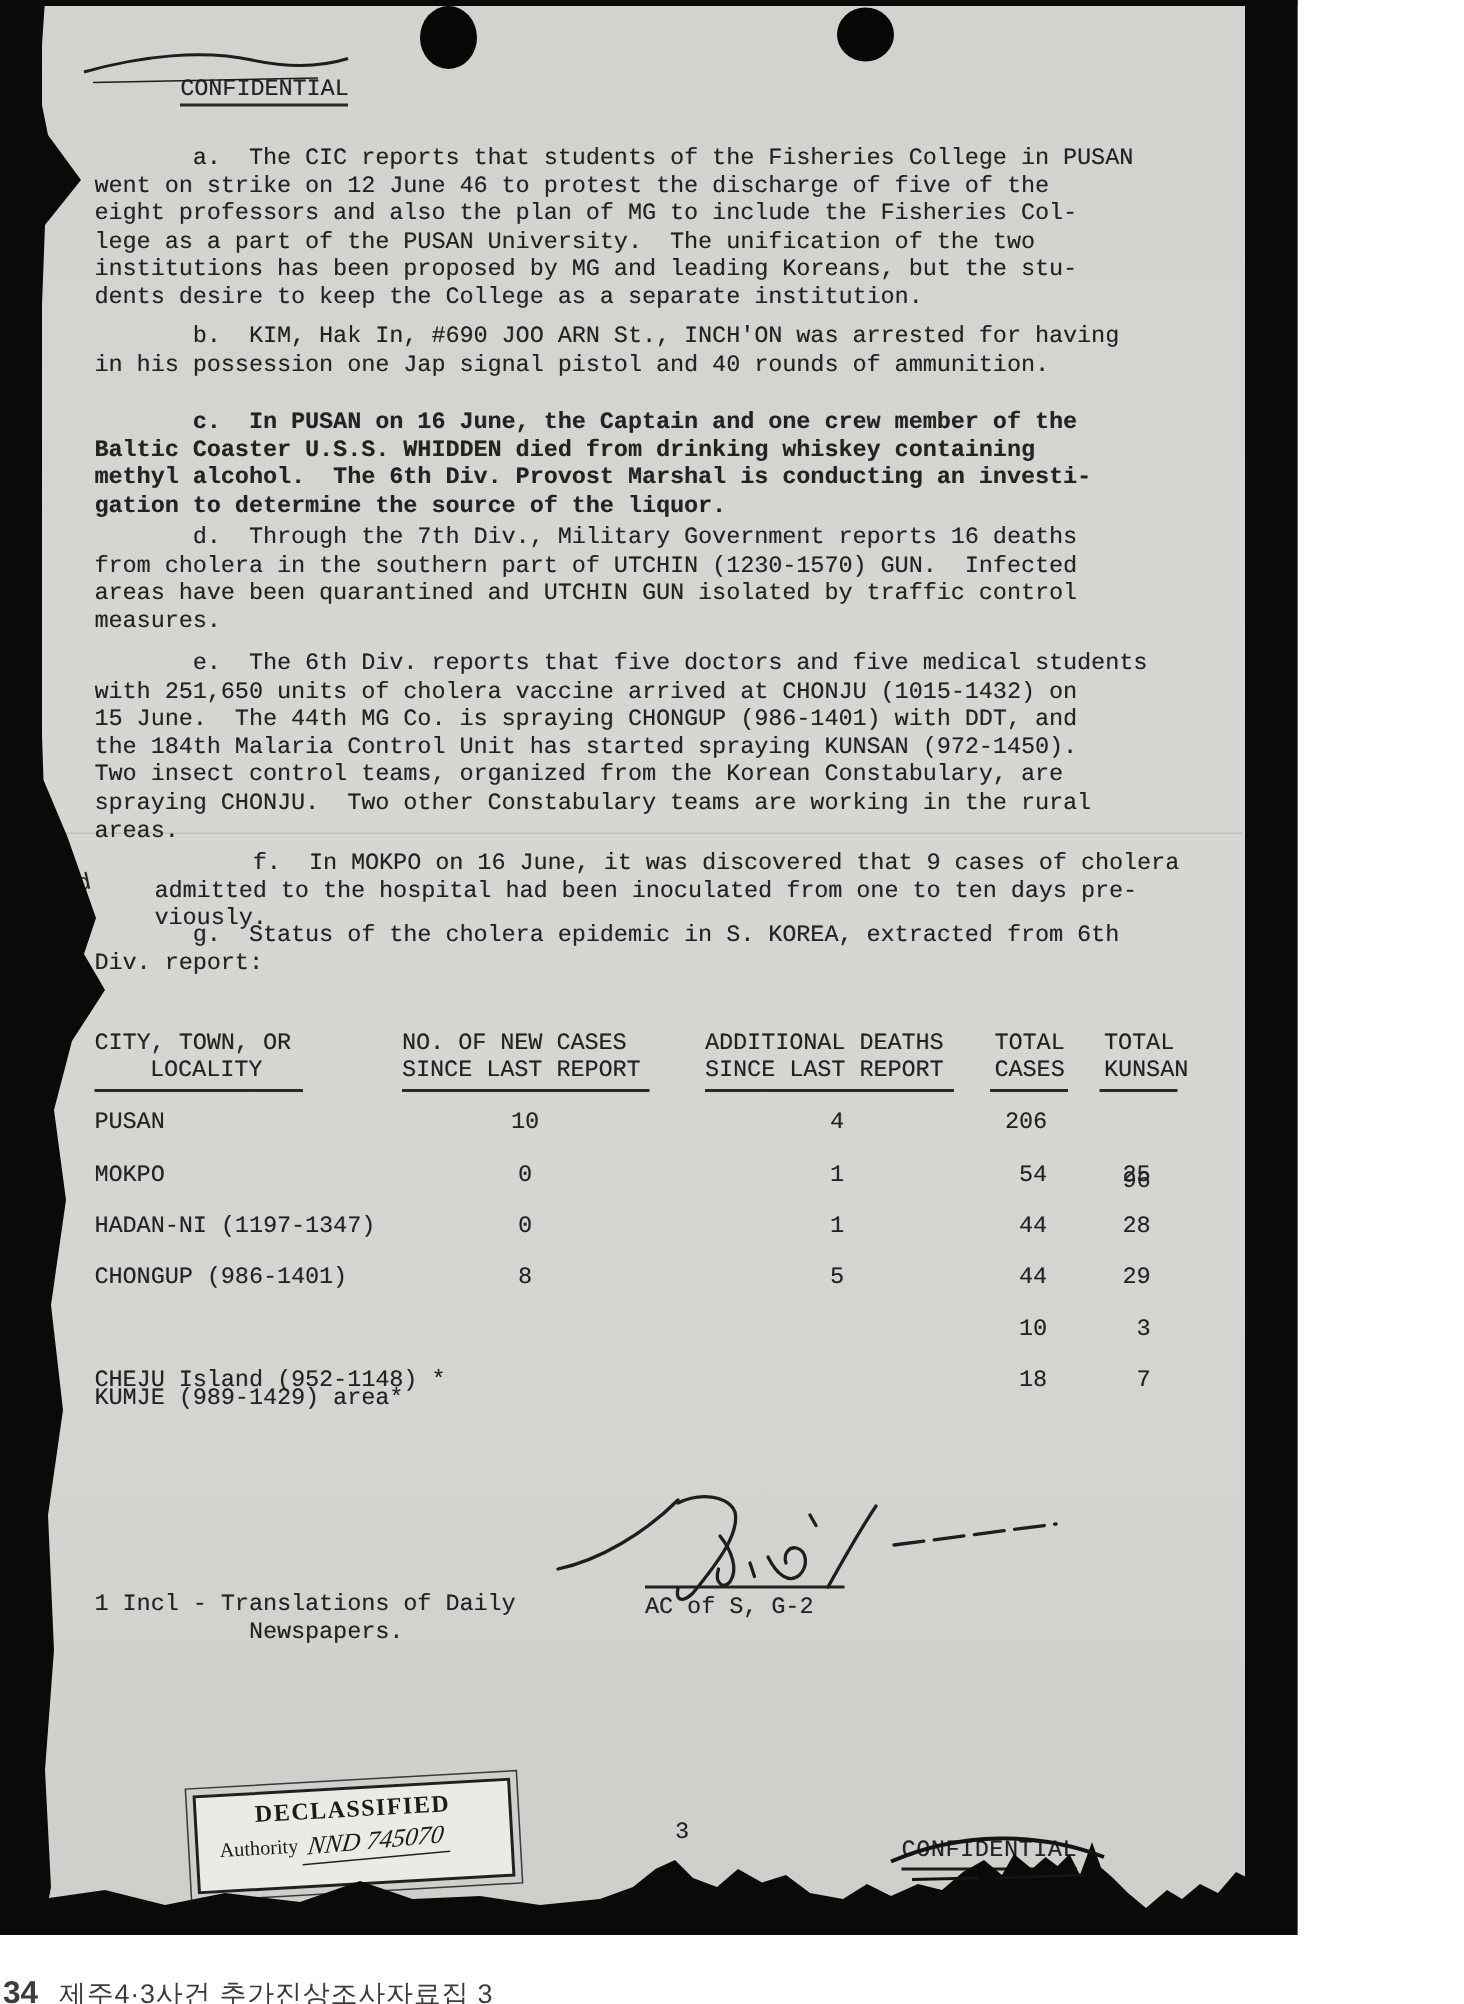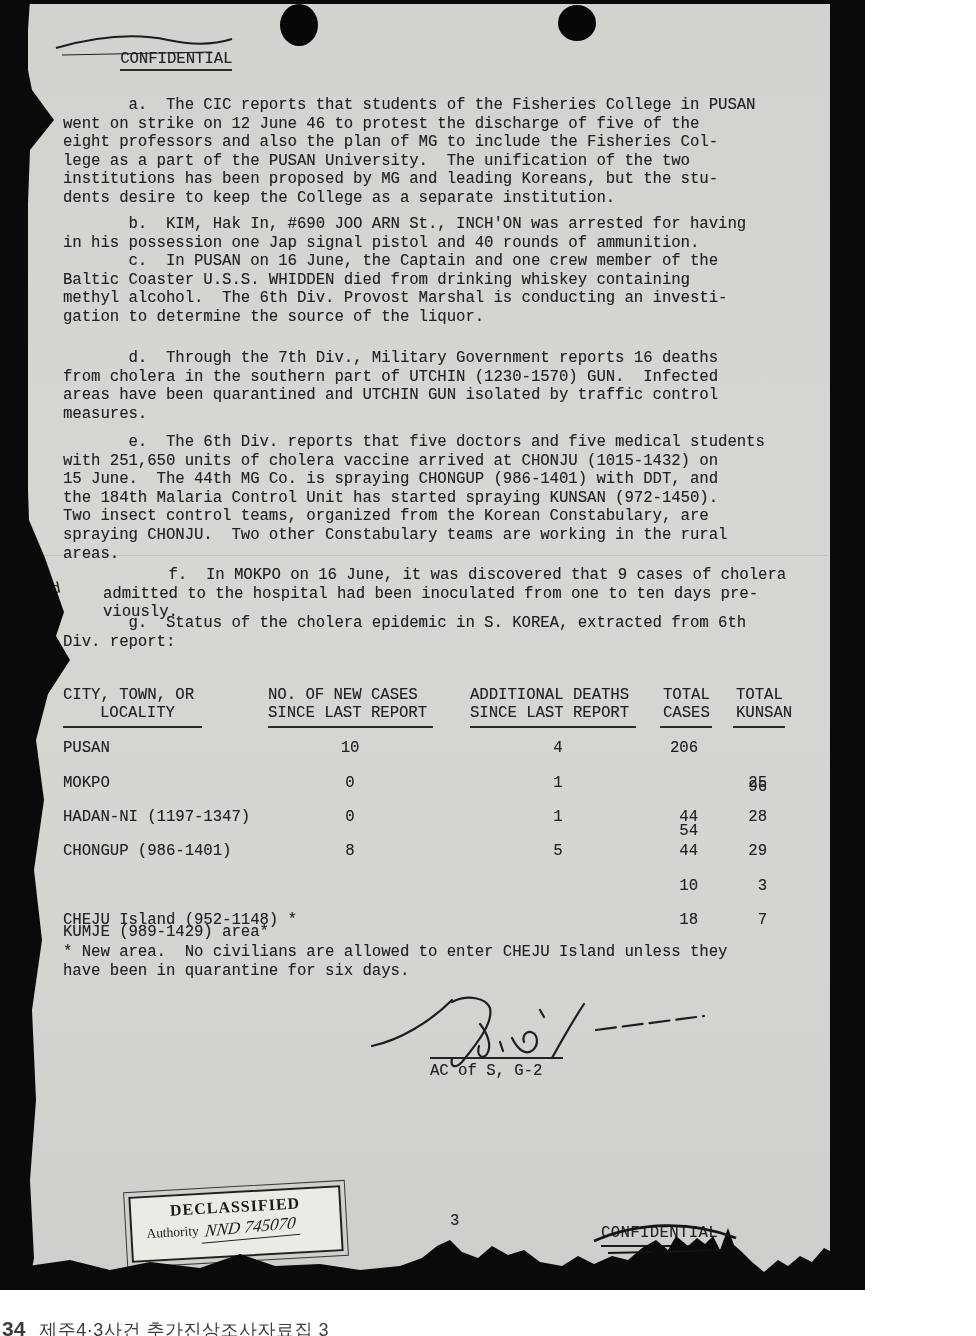--- a/index.html
+++ b/index.html
@@ -48,21 +48,21 @@
 
 
     <div class="txt para" style="left:63px;top:96px;">       a.  The CIC reports that students of the Fisheries College in PUSAN
 went on strike on 12 June 46 to protest the discharge of five of the
 eight professors and also the plan of MG to include the Fisheries Col-
 lege as a part of the PUSAN University.  The unification of the two
 institutions has been proposed by MG and leading Koreans, but the stu-
 dents desire to keep the College as a separate institution.</div>
     <div class="txt para" style="left:63px;top:215px;">       b.  KIM, Hak In, #690 JOO ARN St., INCH'ON was arrested for having
 in his possession one Jap signal pistol and 40 rounds of ammunition.</div>
-    <div class="txt para" style="left:63px;top:252px;">       c.  In PUSAN on 16 June, the Captain and one crew member of the
+    <div class="txt para" style="left:63px;top:272px;font-weight:bold;">       c.  In PUSAN on 16 June, the Captain and one crew member of the
 Baltic Coaster U.S.S. WHIDDEN died from drinking whiskey containing
 methyl alcohol.  The 6th Div. Provost Marshal is conducting an investi-
 gation to determine the source of the liquor.</div>
     <div class="txt para" style="left:63px;top:349px;">       d.  Through the 7th Div., Military Government reports 16 deaths
 from cholera in the southern part of UTCHIN (1230-1570) GUN.  Infected
 areas have been quarantined and UTCHIN GUN isolated by traffic control
 measures.</div>
     <div class="txt para" style="left:63px;top:433px;">       e.  The 6th Div. reports that five doctors and five medical students
 with 251,650 units of cholera vaccine arrived at CHONJU (1015-1432) on
 15 June.  The 44th MG Co. is spraying CHONGUP (986-1401) with DDT, and
@@ -100,21 +100,21 @@
         <span class="txt" style="left:63px;top:739px;">PUSAN</span>
         <span class="txt" style="left:270px;top:739px;width:160px;text-align:center;">10</span>
         <span class="txt" style="left:478px;top:739px;width:160px;text-align:center;">4</span>
         <span class="txt" style="left:640px;top:739px;width:58px;text-align:right;">206</span>
         <span class="txt" style="left:712px;top:739px;width:55px;text-align:right;margin-top:39px;">96</span>
       </div>
       <div>
         <span class="txt" style="left:63px;top:774px;text-align:right;">MOKPO</span>
         <span class="txt" style="left:270px;top:774px;width:160px;text-align:center;">0</span>
         <span class="txt" style="left:478px;top:774px;width:160px;text-align:center;">1</span>
-        <span class="txt" style="left:640px;top:774px;width:58px;text-align:right;margin-top:48px;">54</span>
+        <span class="txt" style="left:640px;top:774px;width:58px;text-align:right;">54</span>
         <span class="txt" style="left:712px;top:774px;width:55px;text-align:right;">25</span>
       </div>
       <div>
         <span class="txt" style="left:63px;top:808px;">HADAN-NI (1197-1347)</span>
         <span class="txt" style="left:270px;top:808px;width:160px;text-align:center;">0</span>
         <span class="txt" style="left:478px;top:808px;width:160px;text-align:center;">1</span>
         <span class="txt" style="left:640px;top:808px;width:58px;text-align:right;">44</span>
         <span class="txt" style="left:712px;top:808px;width:55px;text-align:right;">28</span>
       </div>
       <div>
@@ -133,23 +133,23 @@
       </div>
       <div>
         <span class="txt" style="left:63px;top:911px;">CHEJU Island (952-1148) *</span>
         <span class="txt" style="left:270px;top:911px;width:160px;text-align:center;"></span>
         <span class="txt" style="left:478px;top:911px;width:160px;text-align:center;"></span>
         <span class="txt" style="left:640px;top:911px;width:58px;text-align:right;">18</span>
         <span class="txt" style="left:712px;top:911px;width:55px;text-align:right;">7</span>
       </div>
     </div>
 
-    <div class="txt para" style="left:63px;top:943px;">* New area.  No civilians are allowed to enter CHEJU Island unless they
-have been in quarantine for six days.</div>
 
+    <div class="txt para" style="left:63px;top:1060px;">1 Incl - Translations of Daily
+           Newspapers.</div>
     <div class="txt sig-label" style="left:430px;top:1057px;">AC of S, G-2</div>
 
     <div class="stamp">
       <div class="stamp-line1">DECLASSIFIED</div>
       <div class="stamp-line2">
         <span>Authority</span><span class="stamp-auth-value">NND 745070</span>
       </div>
     </div>
 
     <div class="txt" style="left:450px;top:1212px;">3</div>

